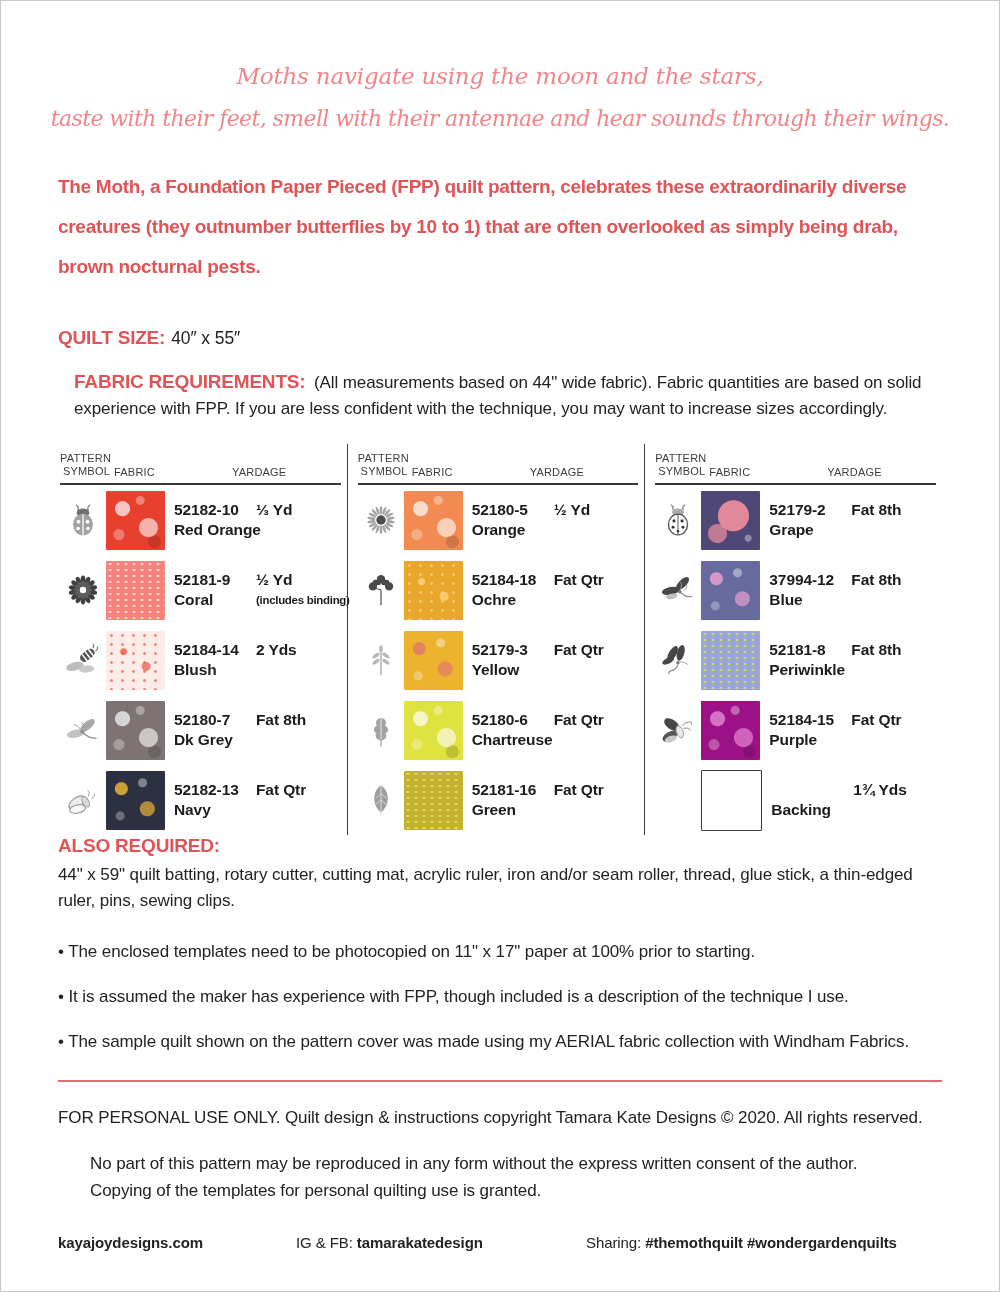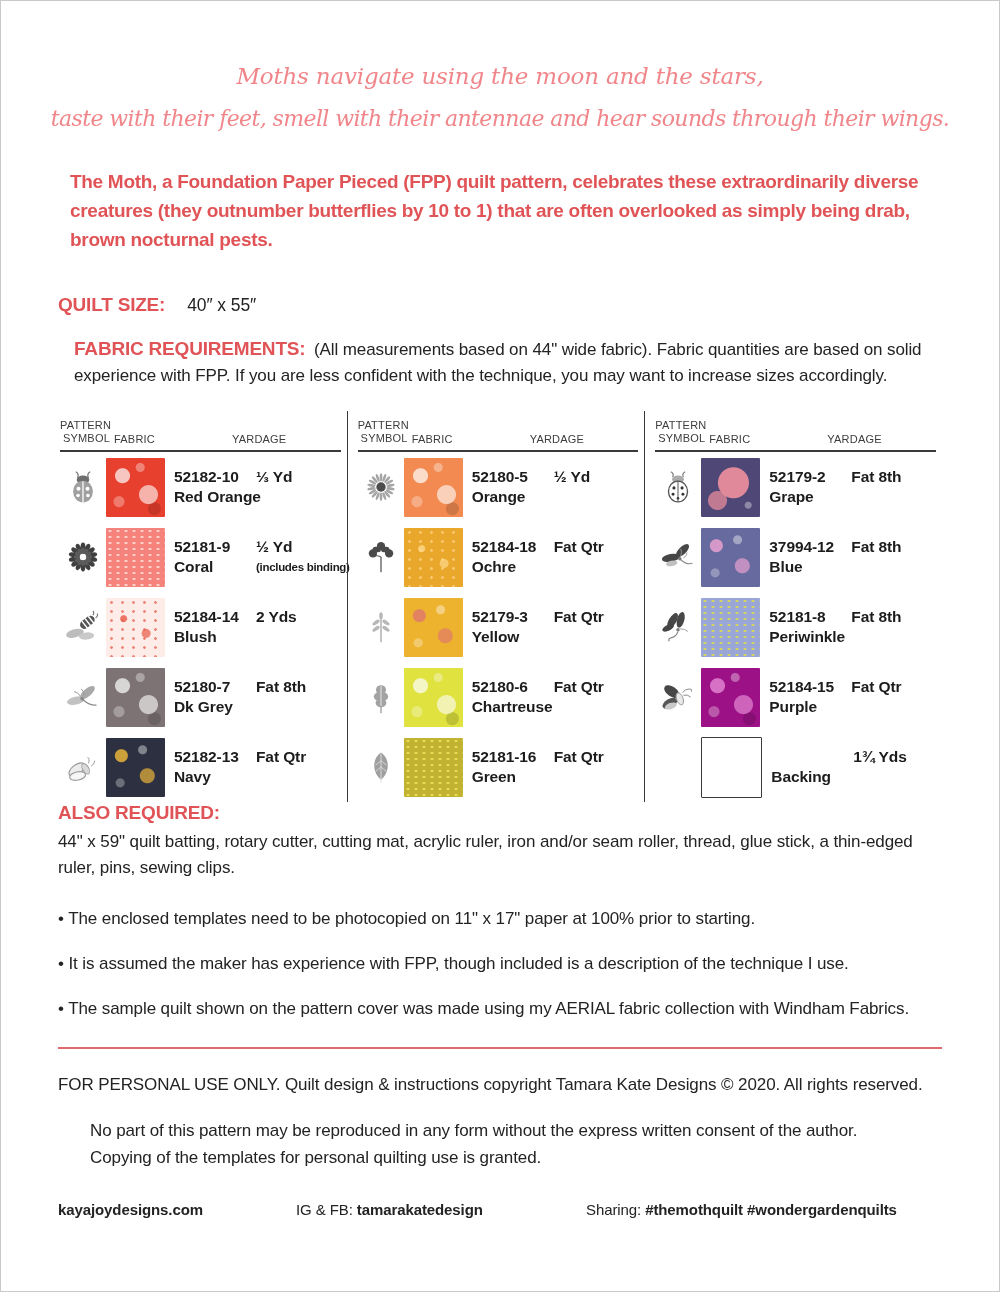--- a/index.html
+++ b/index.html
@@ -5,25 +5,25 @@
   html,body{margin:0;padding:0;background:#fff;}
   body{font-family:"Liberation Sans",sans-serif;color:#232323;}
   .page{width:1000px;height:1292px;box-sizing:border-box;border:1px solid #c9c9c9;
         padding:16px 57px;background:#fff;overflow:hidden;position:relative;letter-spacing:-0.1px;}
   
   .tagline{margin:46px -20px 0;text-align:center;color:var(--script,#f0858a);
            font-family:"DejaVu Serif",serif;font-style:italic;}
   .tag-l1{font-size:23px;margin-bottom:17px;letter-spacing:-0.2px;}
   .tag-l2{font-size:22px;white-space:nowrap;letter-spacing:-0.6px;}
   
-  .intro{margin:36px 12px 0;color:var(--accent,#e05457);font-weight:bold;
-         font-size:19px;line-height:29px;letter-spacing:-0.3px;}
+  .intro{margin:36px 0 0;color:var(--accent,#e05457);font-weight:bold;
+         font-size:19px;line-height:40px;letter-spacing:-0.3px;}
   .red-label{color:var(--accent,#e05457);font-weight:bold;font-size:19px;letter-spacing:-0.2px;}
   .quilt-size{margin-top:40px;font-size:17.5px;}
-  .qs-value{margin-left:22px;}
+  .qs-value{margin-left:6px;}
   .fabric-req{margin:20px 16px 0;font-size:17px;line-height:26px;}
   .fabric-req .red-label{margin-right:4px;}
   
   .fabric-table{margin-top:22px;display:flex;}
   .ft-col{flex:1;min-width:0;padding:0 6px 0 2px;}
   .ft-col + .ft-col{border-left:1.5px solid #3a3a3a;padding-left:10px;}
   .ft-head{display:flex;align-items:flex-end;border-bottom:2px solid #3a3a3a;
            padding-bottom:5px;font-size:11px;color:#3c3c3c;letter-spacing:0.2px;min-height:34px;}
   .fth-sym{width:50px;line-height:13px;text-align:right;}
   .fth-sym span{display:block;}

